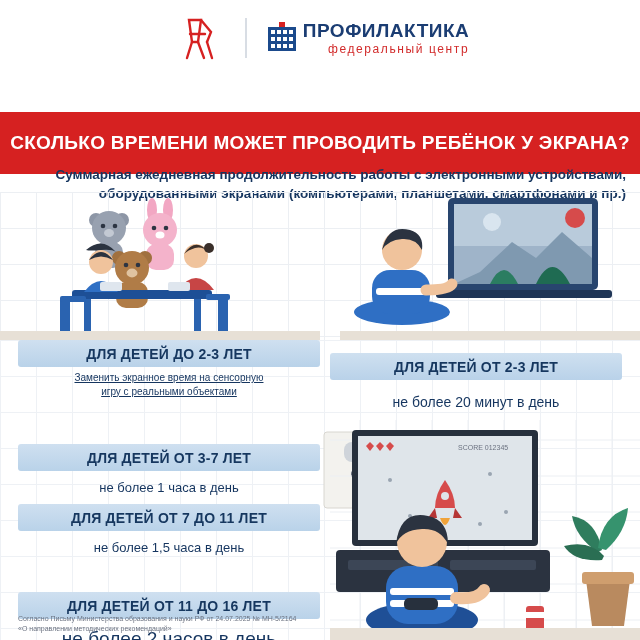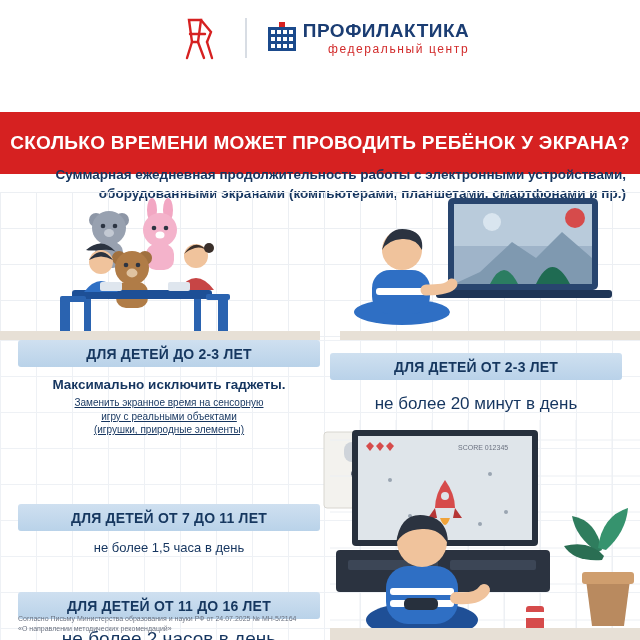--- a/index.html
+++ b/index.html
@@ -215,31 +215,33 @@
         <path d="M86 98 q22 0 26 -6" stroke="#f0c39c" stroke-width="11" fill="none" stroke-linecap="round"></path>
       </g>
       <rect x="0" y="139" width="300" height="9" fill="#e7e0d6"></rect>
     </svg>
   </div>
 
   <div style="position:absolute;left:0;top:340px;width:640px;height:300px;background-image:linear-gradient(#eef1f5 1px,transparent 1px),linear-gradient(90deg,#eef1f5 1px,transparent 1px);background-size:36px 36px;"></div>
 
   <div class="col-left">
     <div class="pill pill-h">ДЛЯ ДЕТЕЙ ДО 2-3 ЛЕТ</div>
-    <div class="caption bold" style="margin-top:10px;">Максимально исключить гаджеты.</div>
     <div class="caption small" style="margin-top:4px;">Заменить экранное время на сенсорную</div>
     <div class="caption small">игру с реальными объектами</div>
-    <div class="caption small">(игрушки, природные элементы)</div>
   </div>
 
   <div class="col-right">
     <div class="pill pill-h">ДЛЯ ДЕТЕЙ ОТ 2-3 ЛЕТ</div>
-    <div class="caption" style="margin-top:14px;font-size:17px;">не более 20 минут в день</div>
-  </div>
-
+    <div class="caption" style="margin-top:14px;font-size:14px;">не более 20 минут в день</div>
+  </div>
+
+  <div class="row-block" style="top:444px;">
+    <div class="pill pill-h">ДЛЯ ДЕТЕЙ ОТ 3-7 ЛЕТ</div>
+    <div class="caption" style="margin-top:9px;font-size:13px;">не более 1 часа в день</div>
+  </div>
 
   <div class="row-block" style="top:504px;">
     <div class="pill pill-h">ДЛЯ ДЕТЕЙ ОТ 7 ДО 11 ЛЕТ</div>
     <div class="caption" style="margin-top:9px;font-size:13px;">не более 1,5 часа в день</div>
   </div>
 
   <div class="row-block" style="top:592px;">
     <div class="pill pill-h">ДЛЯ ДЕТЕЙ ОТ 11 ДО 16 ЛЕТ</div>
     <div class="caption" style="margin-top:9px;font-size:19px;">не более 2 часов в день</div>
   </div>

